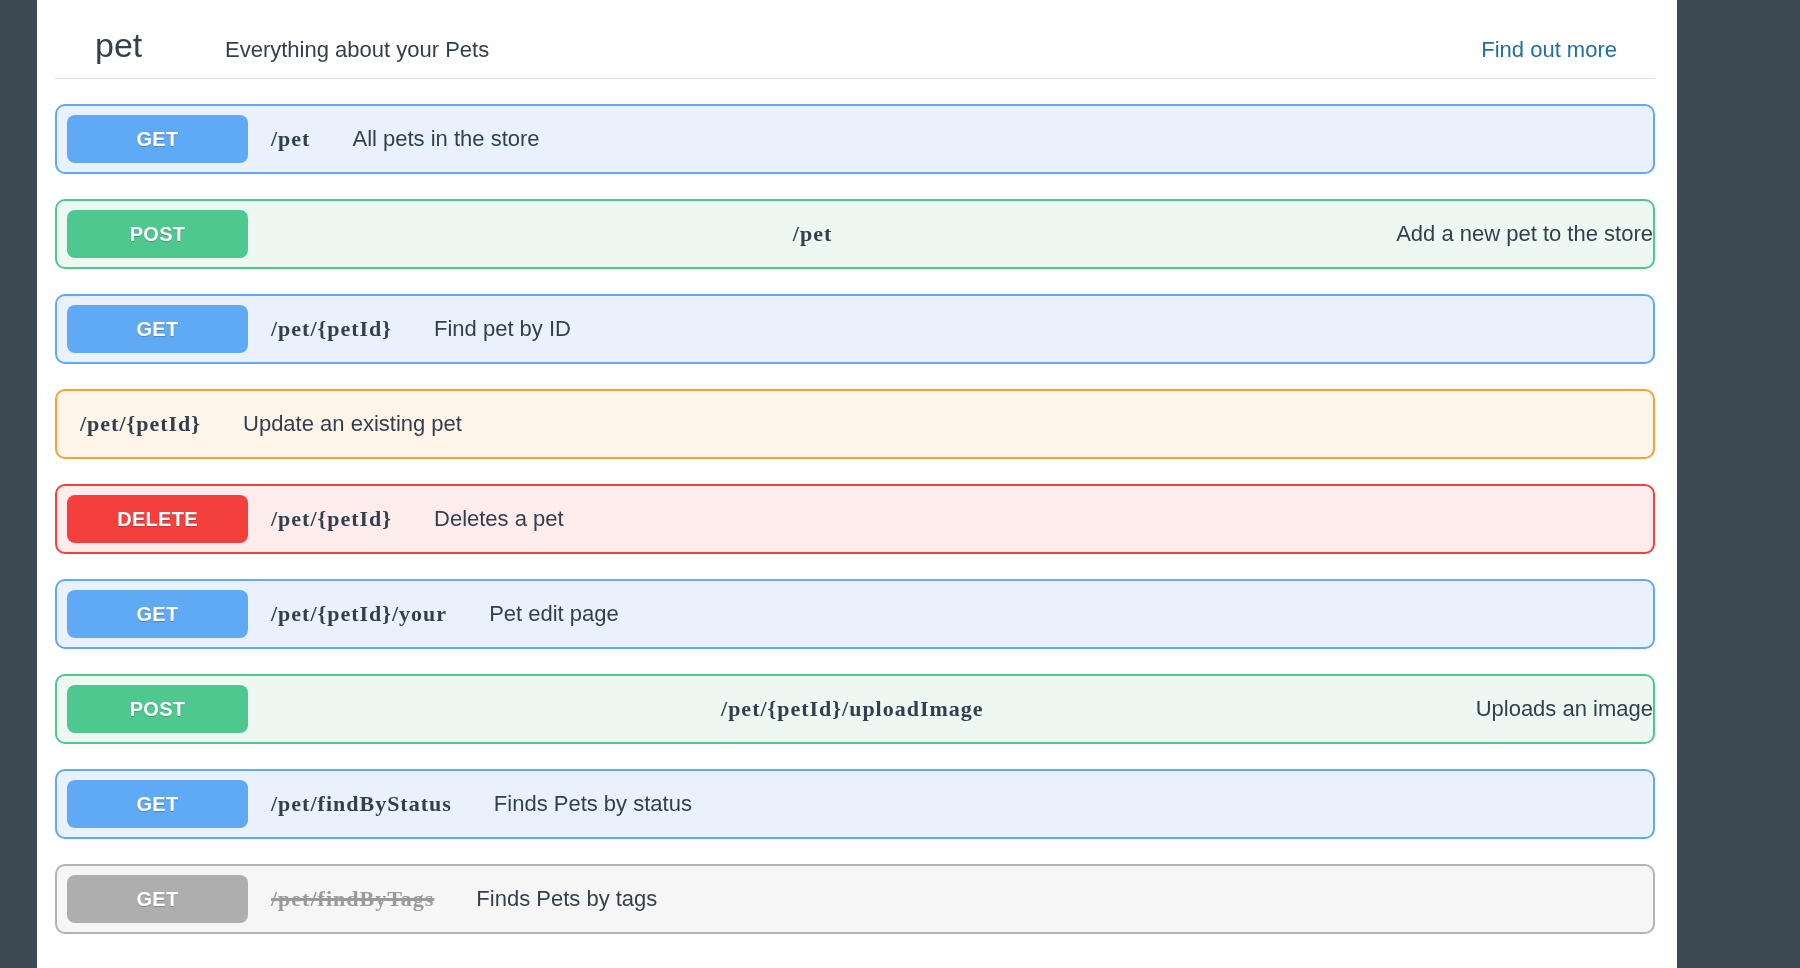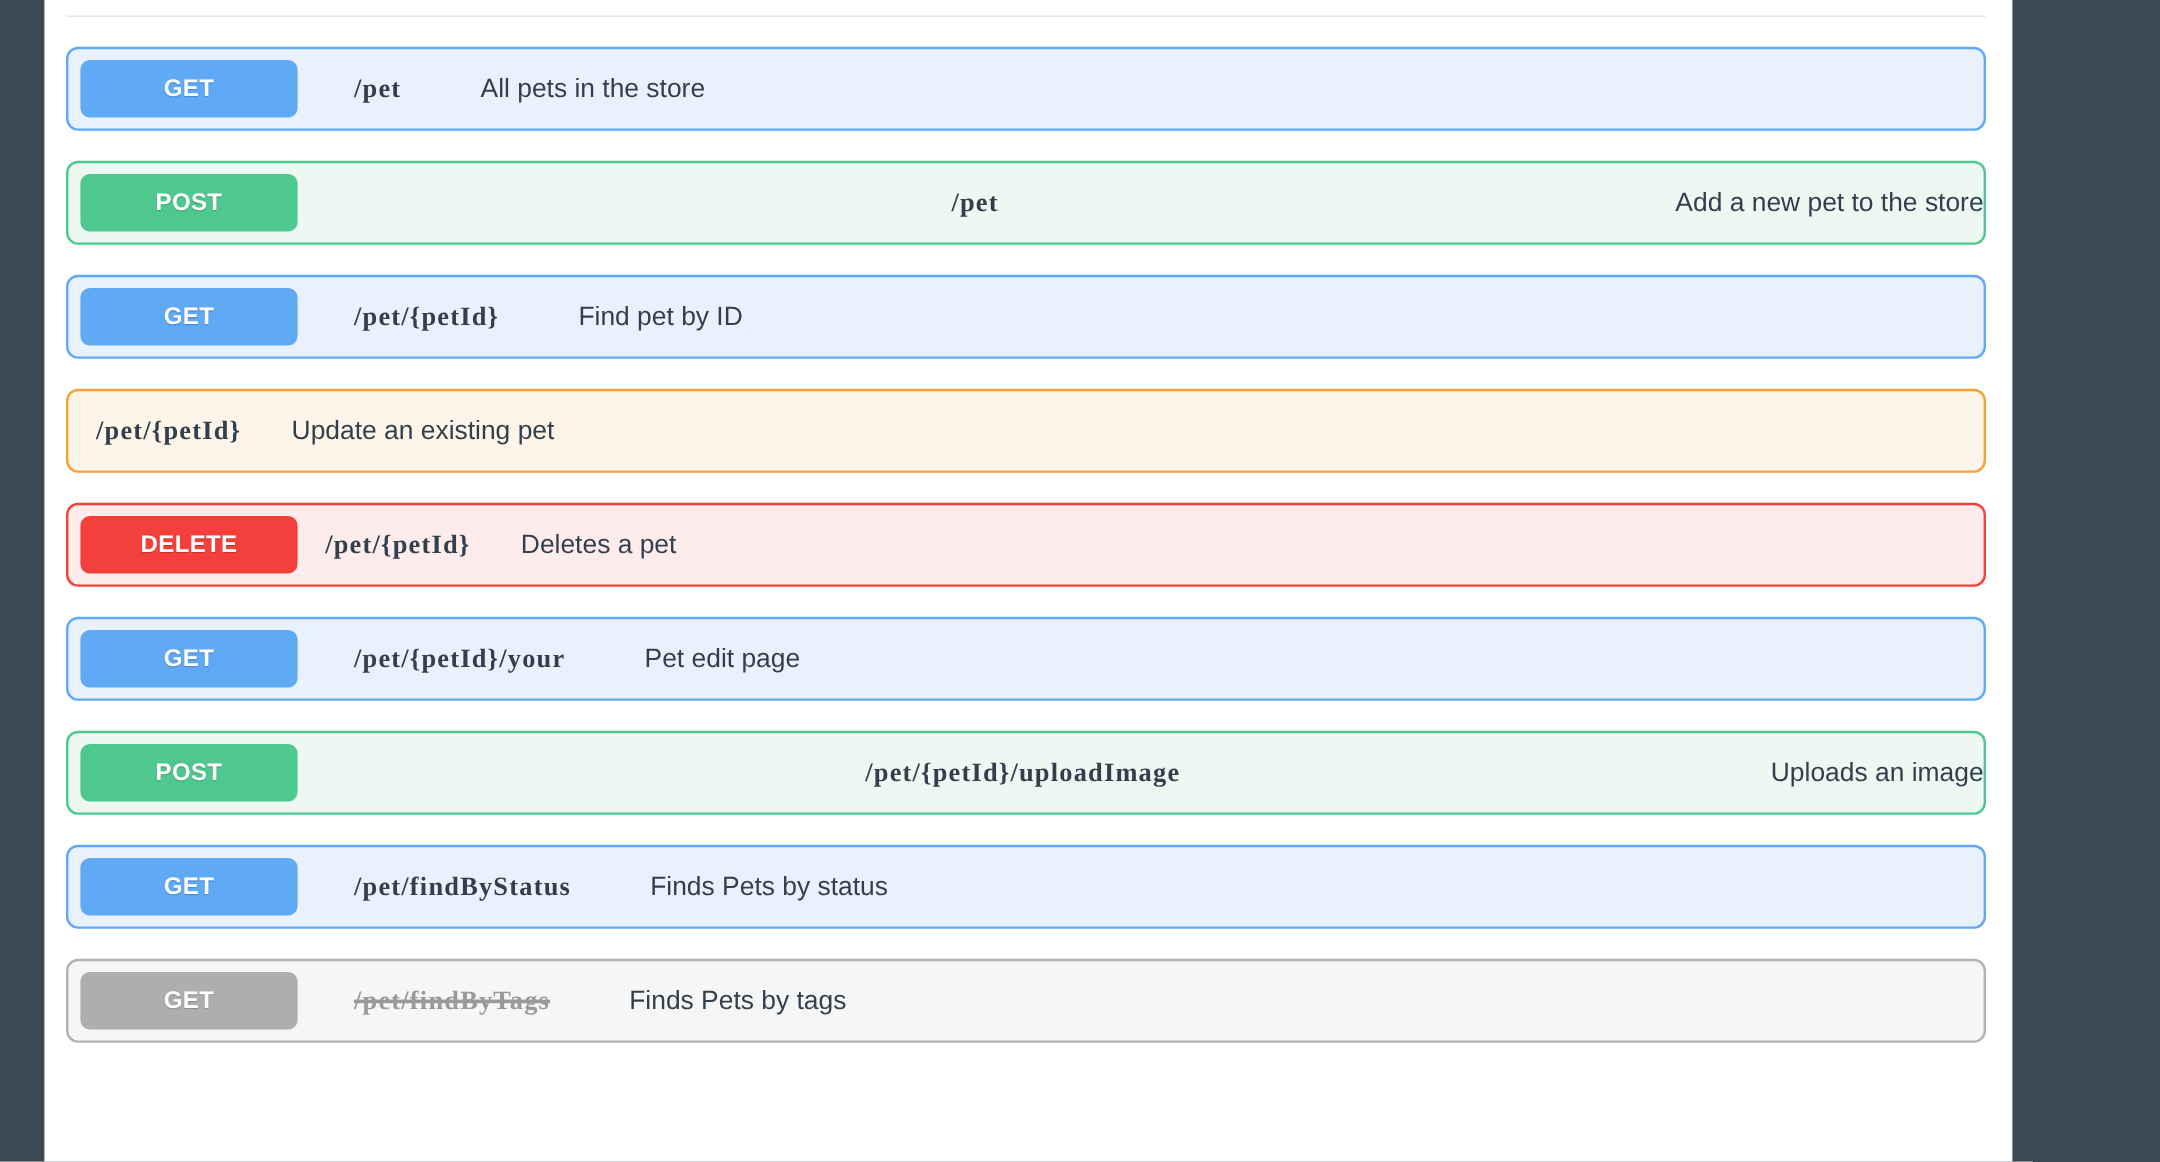--- a/index.html
+++ b/index.html
@@ -85,41 +85,46 @@
     color: var(--text, #333f4d);
     white-space: nowrap;
   }
   .op-summary {
     margin-left: 42px;
     font-size: 22px;
     color: var(--text, #333f4d);
     white-space: nowrap;
   }
   
-  .m-get      { background: var(--get-bg);        border-color: var(--get-main); gap: 24px; }
+  .m-get      { background: var(--get-bg);        border-color: var(--get-main); }
   .m-get      .method-badge { background: var(--get-main); }
   .m-post     { background: var(--post-bg);       border-color: var(--post-main); justify-content: space-between; }
   .m-post     .method-badge { background: var(--post-main); }
   .m-put      { background: var(--put-bg);        border-color: var(--put-main); }
   .m-put      .method-badge { background: var(--put-main); }
   .m-delete   { background: var(--delete-bg);     border-color: var(--delete-main); }
   .m-delete   .method-badge { background: var(--delete-main); }
   .deprecated { background: var(--deprecated-bg); border-color: var(--deprecated-border); }
   .deprecated .method-badge { background: var(--deprecated-main); }
   .deprecated .op-path {
     color: var(--deprecated-path, #9a9a9a);
     text-decoration: line-through;
     text-decoration-thickness: 3px;
   }
 </style>
 </head>
 <body>
 
 <div class="panel">
 
+  <div class="section-header">
+    <h2 class="section-title">pet</h2>
+    <span class="section-desc">Everything about your Pets</span>
+    <a class="section-link">Find out more</a>
+  </div>
 
   <hr class="divider">
 
   <div class="ops">
 
       <div class="op-row m-get">
         <span class="method-badge">GET</span>
         <span class="op-path">/pet</span>
         <span class="op-summary">All pets in the store</span>
       </div>

